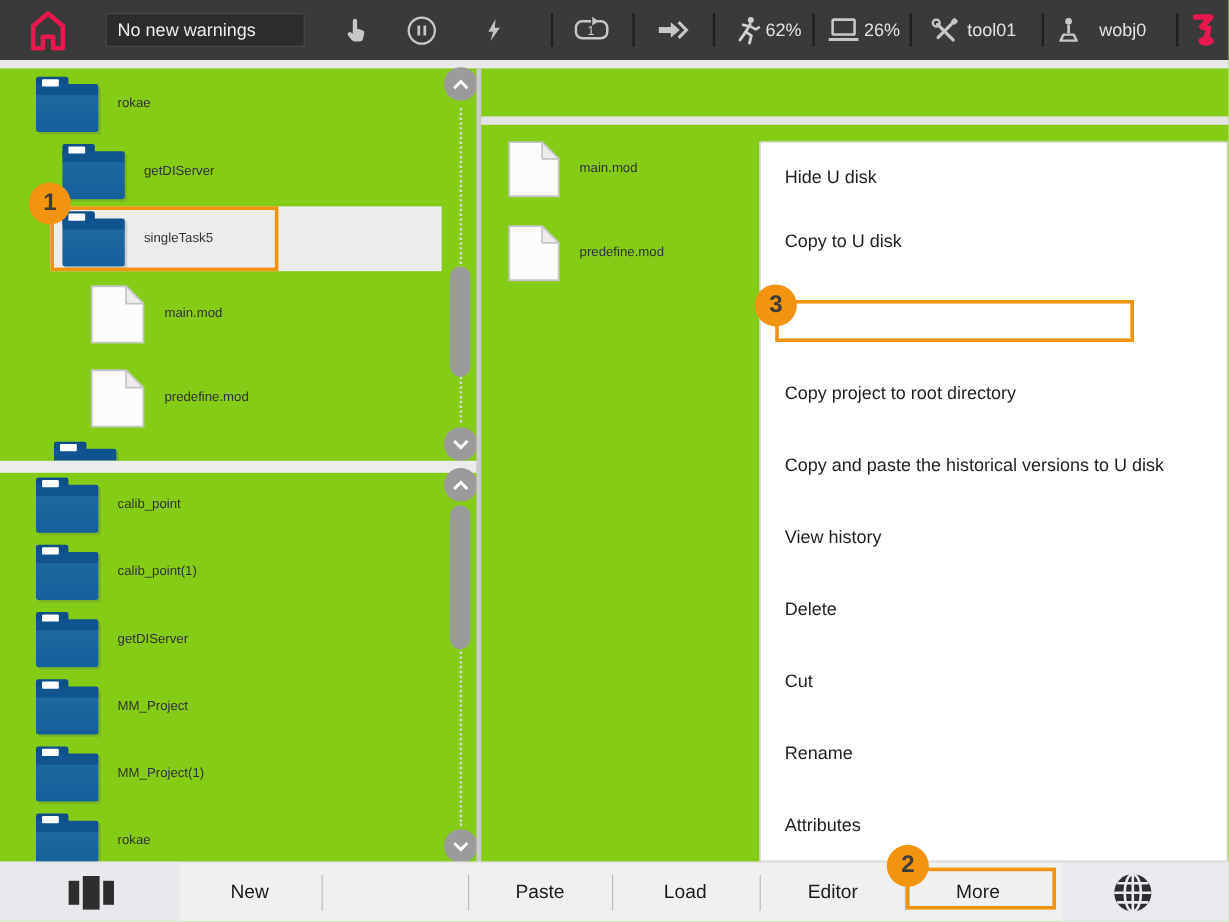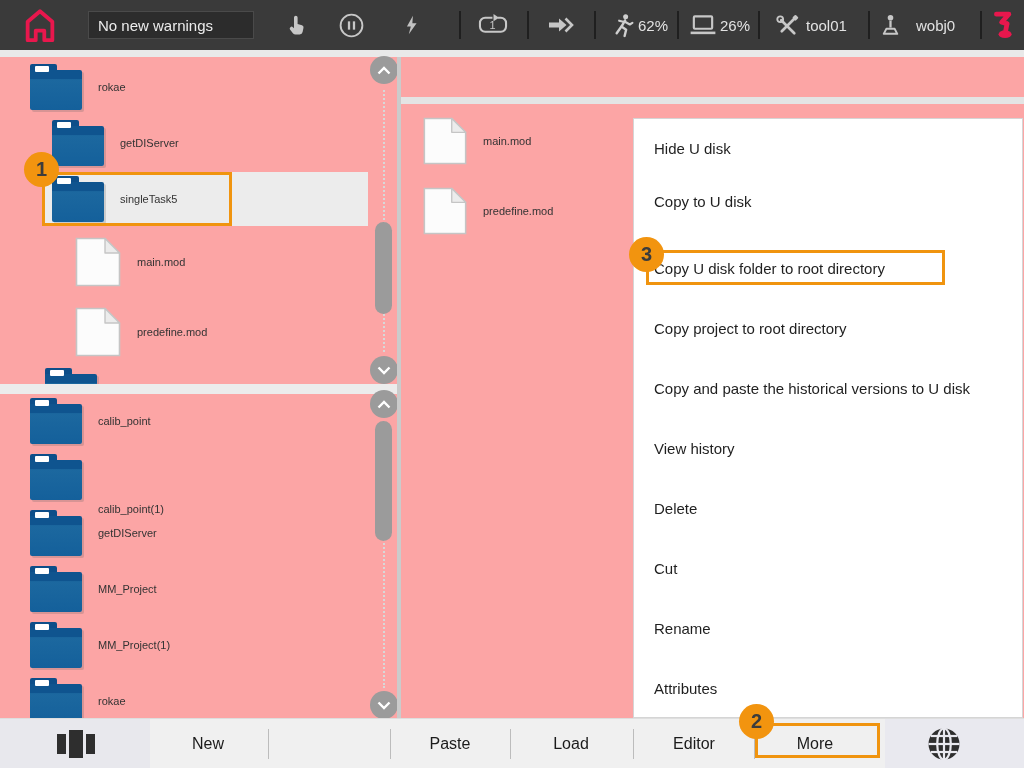--- a/index.html
+++ b/index.html
@@ -1,18 +1,18 @@
 <!DOCTYPE html>
 <html><head>
 <meta charset="utf-8">
 <style>
   html,body { margin:0; padding:0; background:#fff; }
   #screen {
     position:relative; width:1024px; height:768px; overflow:hidden;
-    background:#fca5a5; color:#333;
+    background:#84cc16; color:#333;
     font-family:"Liberation Sans", sans-serif; font-size:15px;
   }
   
   .topbar { position:absolute; left:0; top:0; width:1024px; height:50px; background:#3a3a3a; }
   .tb-abs { position:absolute; display:flex; align-items:center; justify-content:center; }
   .tb-sep { position:absolute; top:11px; width:2px; height:28px; background:rgba(0,0,0,.45); }
   .warning-box {
     position:absolute; left:88px; top:11px; width:166px; height:28px;
     background:#2c2c2c; border:1px solid #4a4a4a; box-sizing:border-box;
     color:#ececec; display:flex; align-items:center; padding-left:9px; font-size:15px;
@@ -241,21 +241,21 @@
     <div>
       <div class="folder" style="left:30px;top:398px;">
           <i class="chip"></i>
         </div>
       <span class="lbl" style="left:98px;top:421px;text-align:right;">calib_point</span>
     </div>
     <div>
       <div class="folder" style="left:30px;top:454px;">
           <i class="chip"></i>
         </div>
-      <span class="lbl" style="left:98px;top:477px;margin-top:32px;">calib_point(1)</span>
+      <span class="lbl" style="left:98px;top:477px;">calib_point(1)</span>
     </div>
     <div>
       <div class="folder" style="left:30px;top:510px;">
           <i class="chip"></i>
         </div>
       <span class="lbl" style="left:98px;top:533px;">getDIServer</span>
     </div>
     <div>
       <div class="folder" style="left:30px;top:566px;">
           <i class="chip"></i>
@@ -307,21 +307,20 @@
         <path d="M1.5 1.5 H30 L44.5 16 V48.5 H1.5 Z" fill="#fcfcfc" stroke="#c5c5c5" stroke-width="1.6"></path>
         <path d="M30 1.5 L44.5 16 H30 Z" fill="#ececec" stroke="#c5c5c5" stroke-width="1.4" stroke-linejoin="round"></path>
       </svg>
       <span class="lbl" style="left:483px;top:211px;">predefine.mod</span>
     </div>
   </div>
 
   <div class="context-menu">
     <div class="menu-item" style="top:29px;">Hide U disk</div>
     <div class="menu-item" style="top:82px;">Copy to U disk</div>
-    <div class="menu-item" style="top:149px;">Copy U disk folder to root directory</div>
     <div class="menu-item" style="top:209px;">Copy project to root directory</div>
     <div class="menu-item" style="top:269px;">Copy and paste the historical versions to U disk</div>
     <div class="menu-item" style="top:329px;">View history</div>
     <div class="menu-item" style="top:389px;">Delete</div>
     <div class="menu-item" style="top:449px;">Cut</div>
     <div class="menu-item" style="top:509px;">Rename</div>
     <div class="menu-item" style="top:569px;">Attributes</div>
   </div>
 
   <div class="bottombar">

